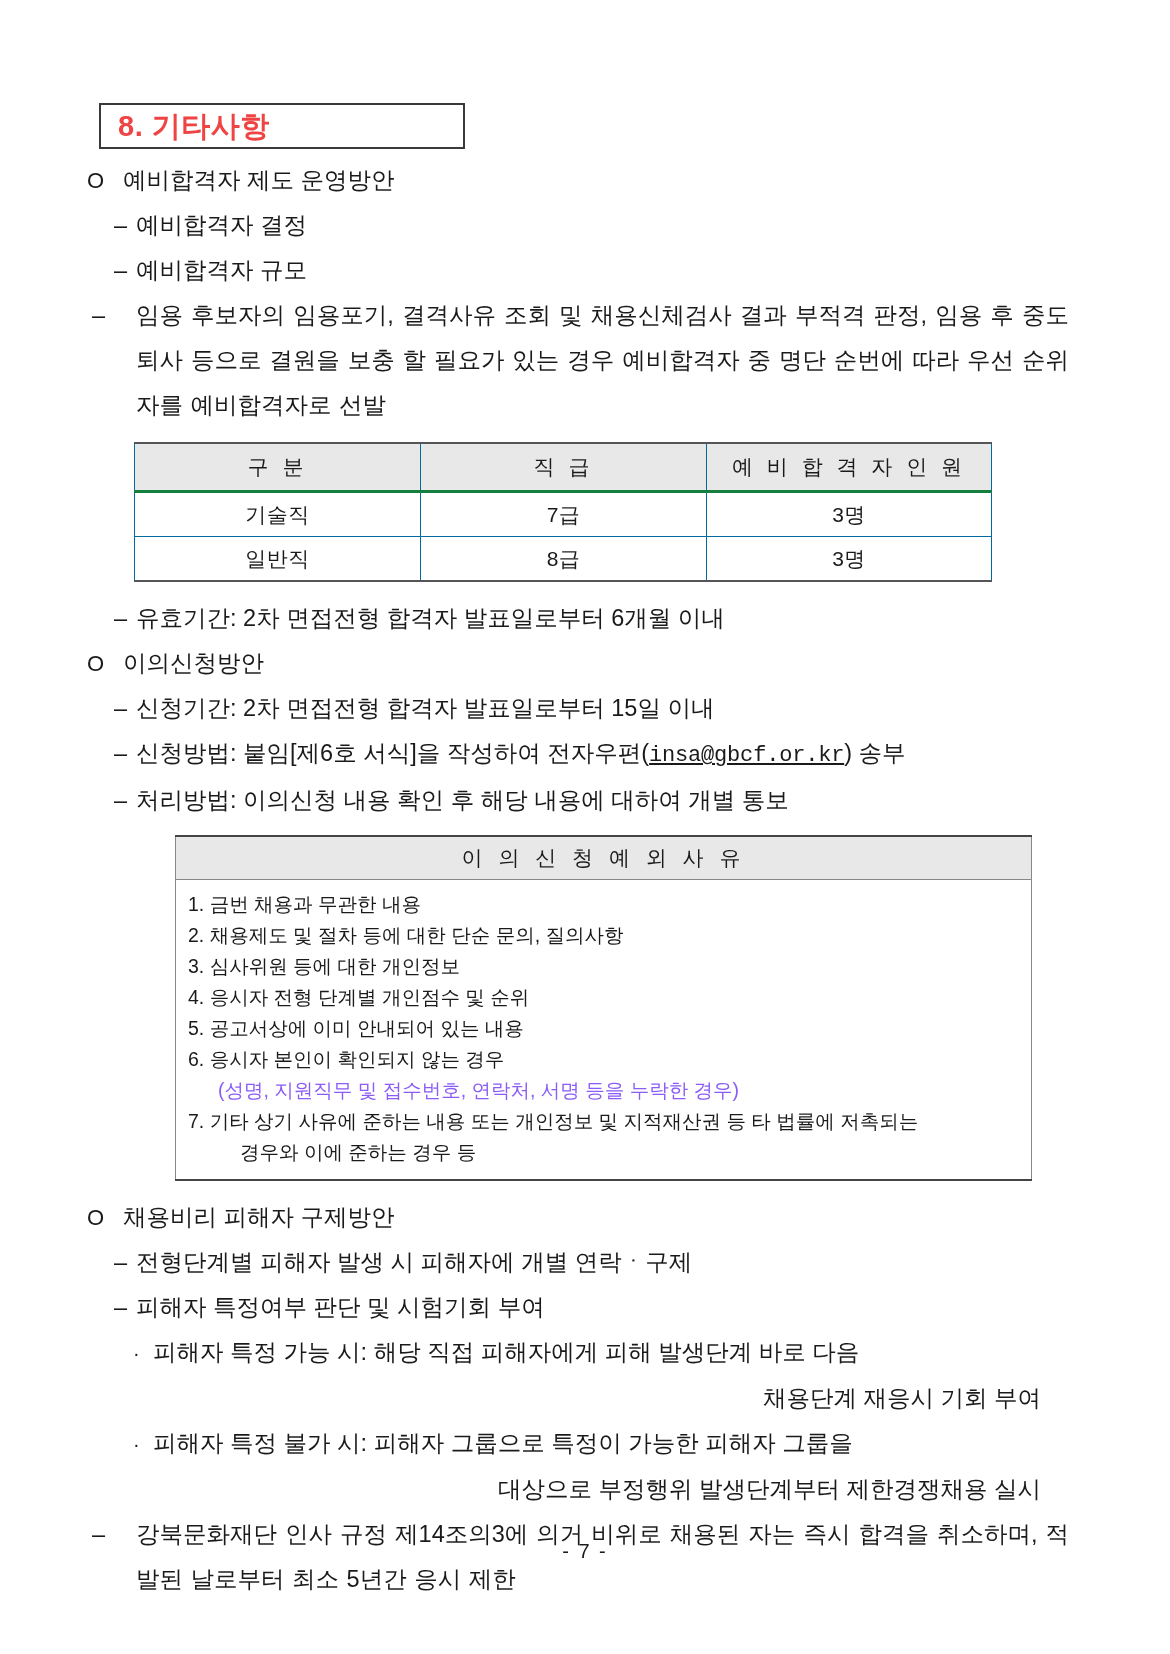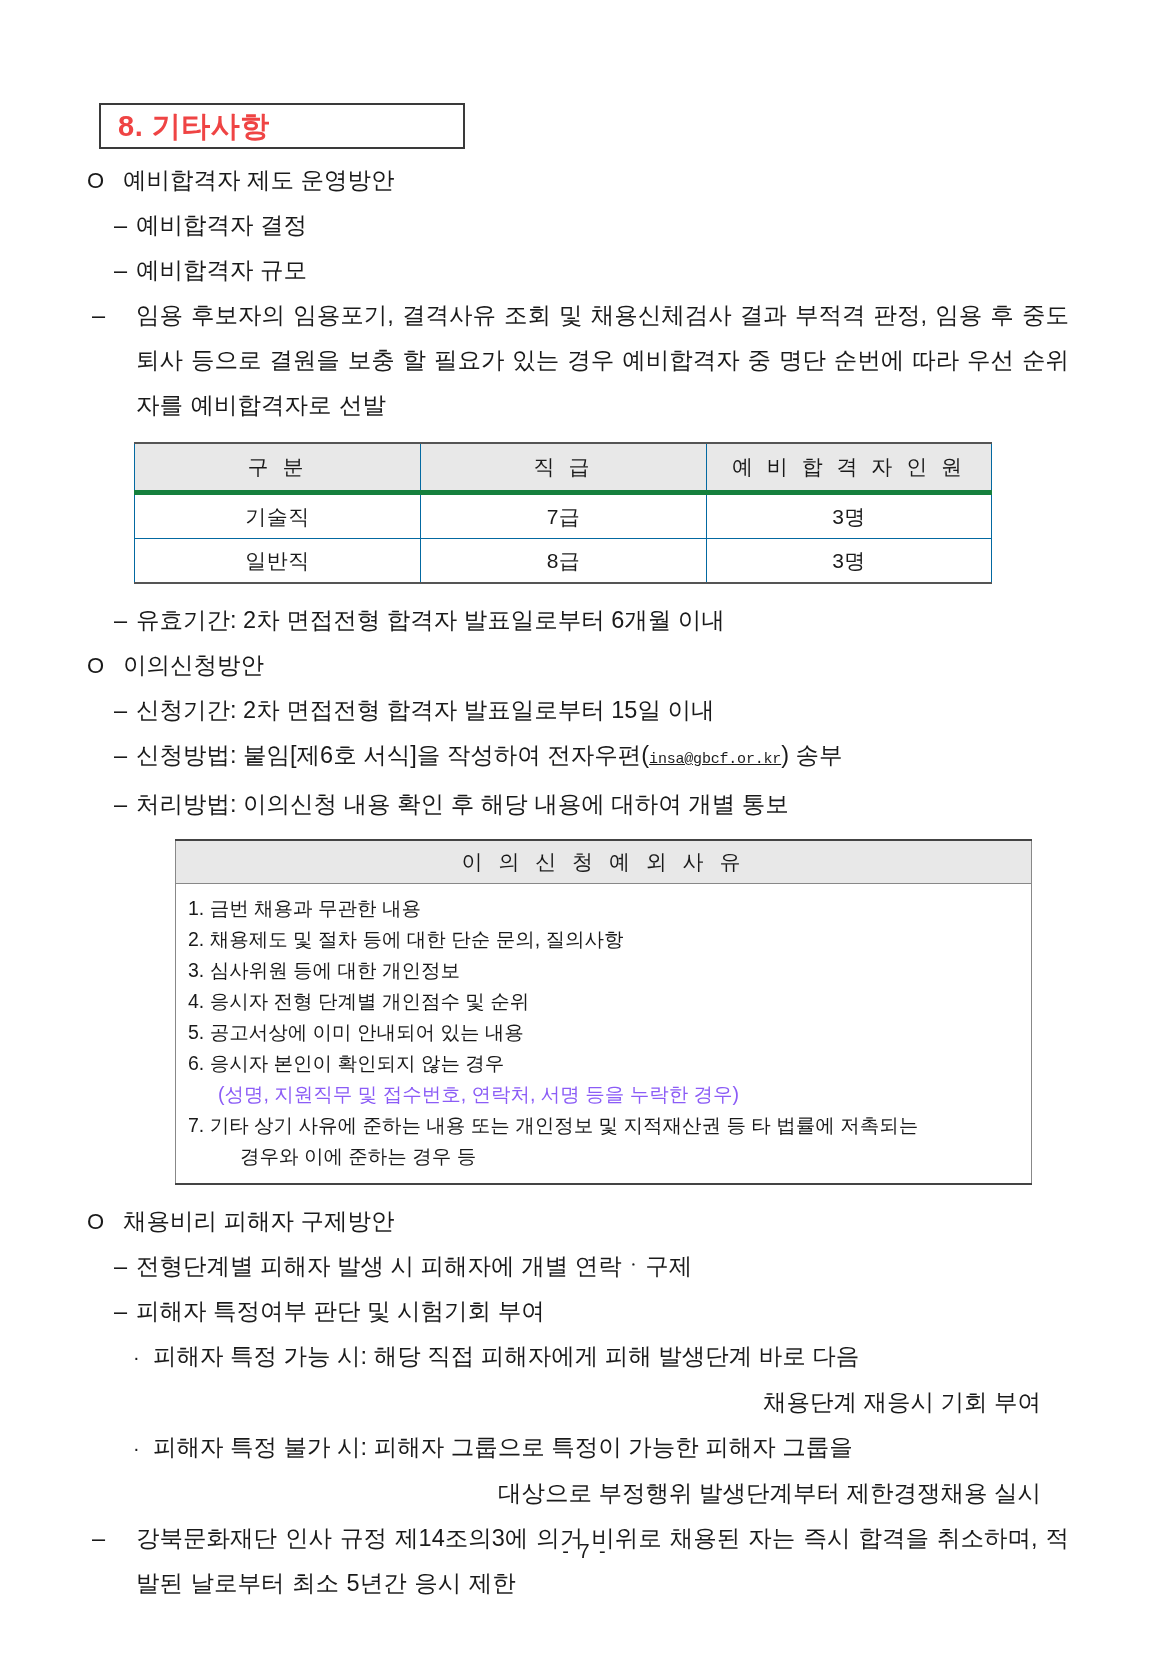--- a/index.html
+++ b/index.html
@@ -86,21 +86,21 @@
     text-indent: -22px;
   }
   .justify-block {
     display: block;
     text-align: justify;
     text-align-last: left;
     word-spacing: 1px;
   }
   .mono {
     font-family: "Liberation Mono", "DejaVu Sans Mono", monospace;
-    font-size: 15px;
+    font-size: 22px;
     text-decoration: underline;
     letter-spacing: -0.2px;
   }
   .right-align-cont {
     display: block;
     text-align: right;
     padding-right: 28px;
   }
 
   
@@ -118,21 +118,21 @@
     text-align: center;
     font-size: 21px;
     color: #1a1a1a;
   }
   table.doc-table thead th {
     background: #e8e8e8;
     font-weight: normal;
     letter-spacing: 4px;
     height: 44px;
     border-top: 2px solid #555;
-    border-bottom: 5px solid #15803d;
+    border-bottom: 3px solid #15803d;
   }
   table.doc-table tbody td {
     height: 41px;
     letter-spacing: 0.5px;
   }
   table.doc-table tbody tr:last-child td {
     border-bottom: 2px solid #555;
   }
 
   

